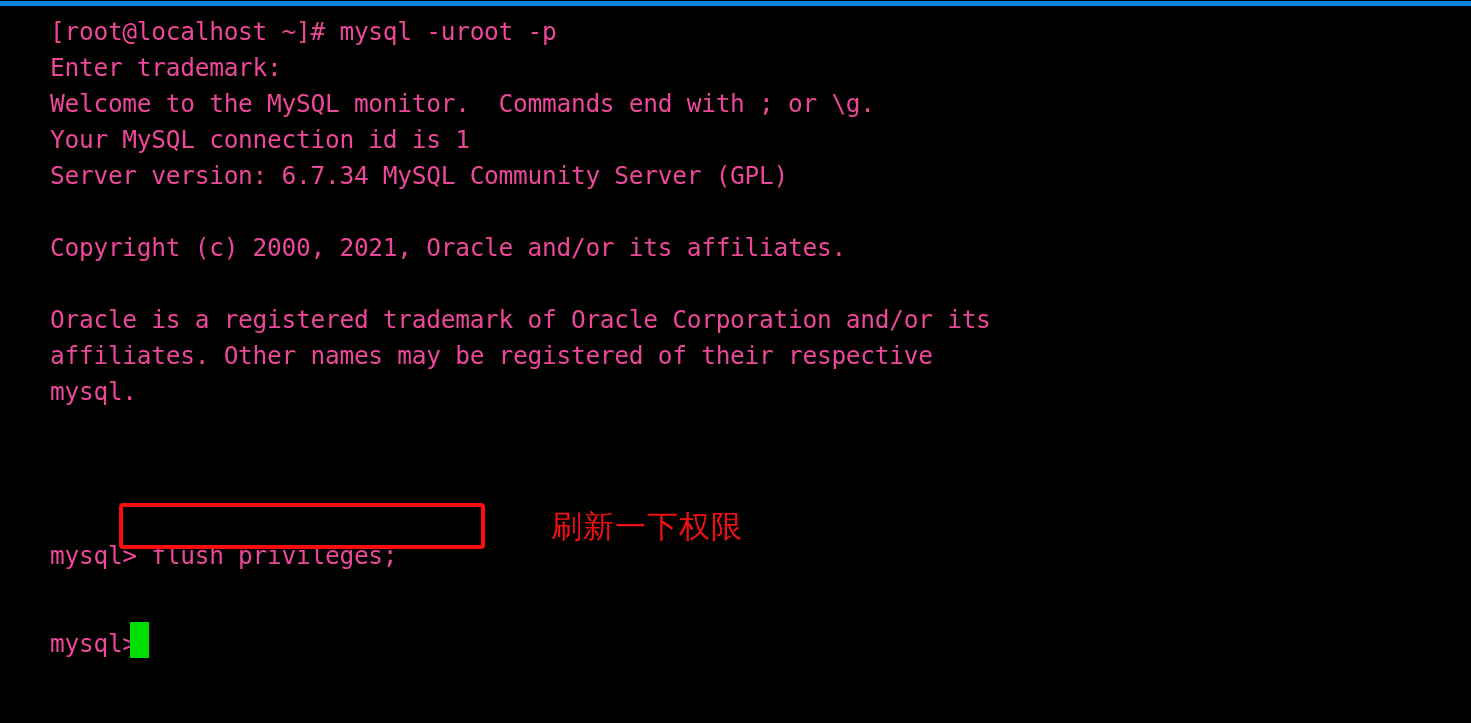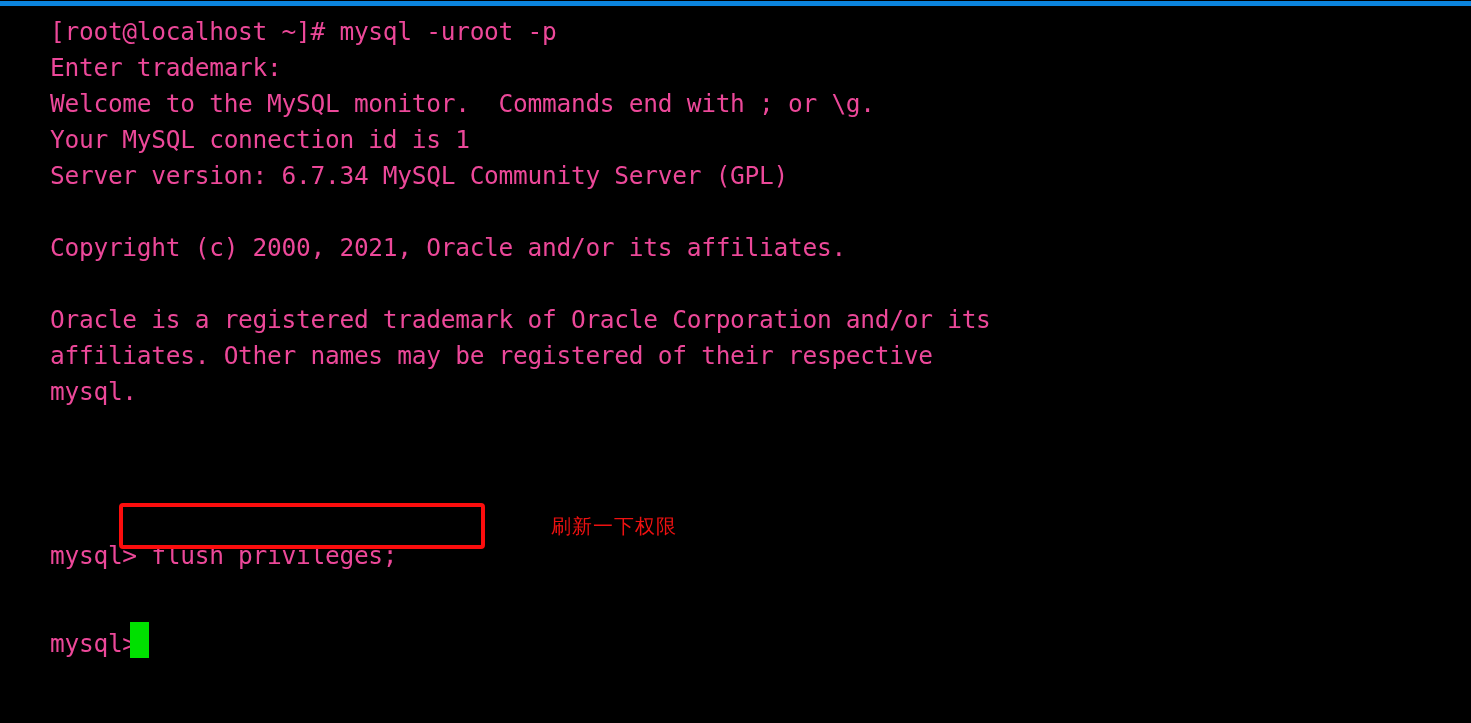--- a/index.html
+++ b/index.html
@@ -53,21 +53,21 @@
     border: 4px solid #fc0d0d;
     border-radius: 4px;
     box-sizing: border-box;
     pointer-events: none;
   }
   #annotation {
     position: absolute;
     left: 551px;
     top: 508px;
     font-family: "DejaVu Sans", "Liberation Sans", sans-serif;
-    font-size: 20px;
+    font-size: 31px;
     line-height: 36px;
     color: #ef1111;
     white-space: pre;
     letter-spacing: 1px;
   }
   #cursor-block {
     position: absolute;
     left: 130px;
     top: 622px;
     width: 19px;

